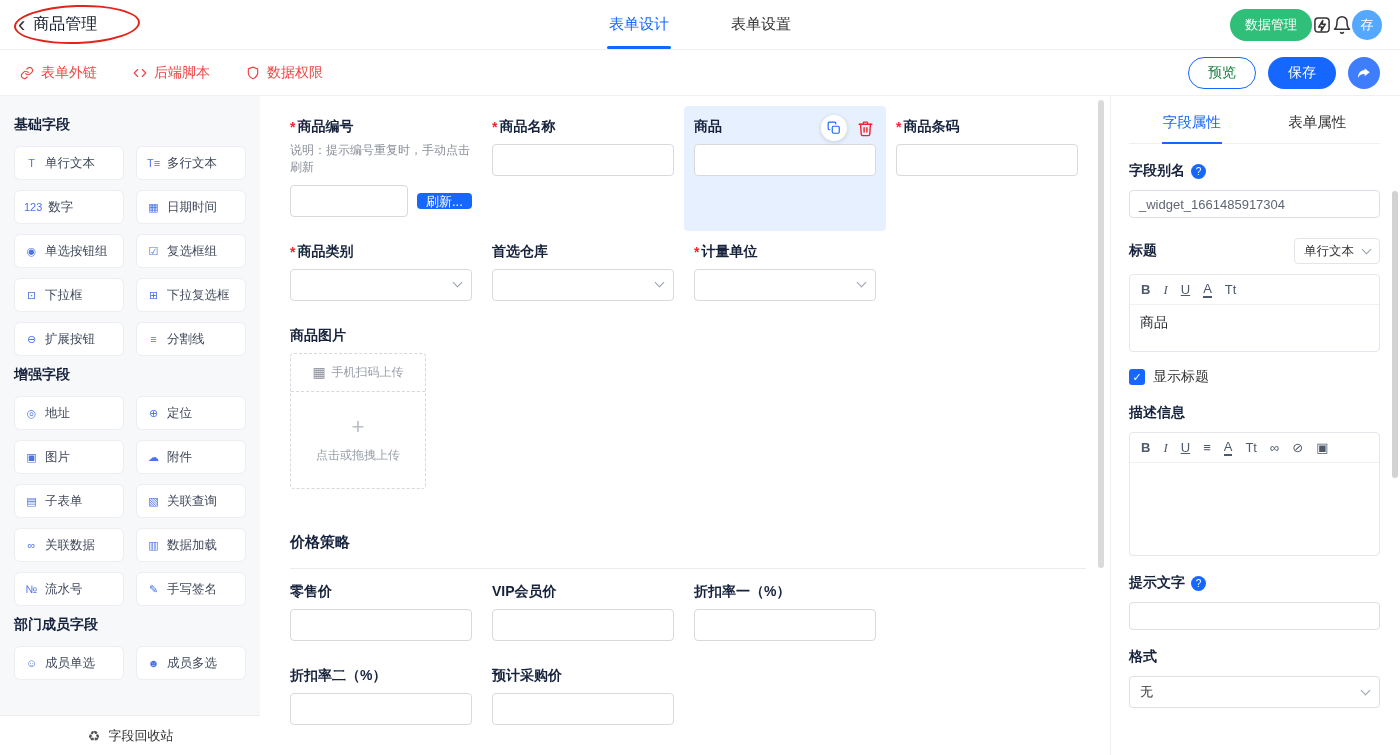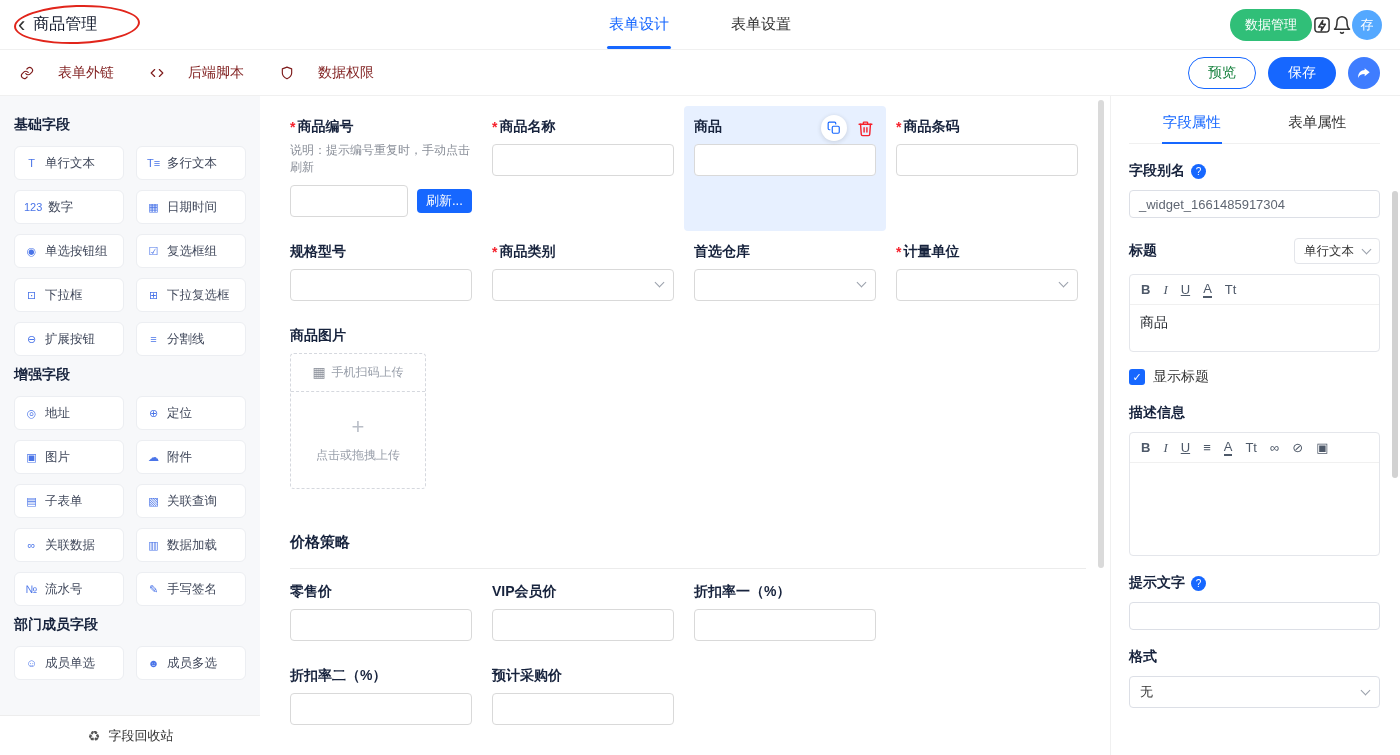--- a/index.html
+++ b/index.html
@@ -15,21 +15,21 @@
   .htab{display:flex;align-items:center;font-size:15px;color:#333;position:relative;cursor:pointer}
   .htab.active{color:#1667ff}
   .htab.active:after{content:"";position:absolute;left:-2px;right:-2px;bottom:0;height:3px;background:#1667ff;border-radius:2px}
   .hright{margin-left:auto;display:flex;align-items:center;}
   .greenbtn{background:#30bf78;color:#fff;font-size:13px;padding:7px 15px;border-radius:16px;border:none;cursor:pointer}
   .hicon{color:#333;display:flex;align-items:center;cursor:pointer}
   .avatar{width:30px;height:30px;border-radius:50%;background:#54a8ff;color:#fff;display:flex;align-items:center;justify-content:center;font-size:13px;cursor:pointer}
 
   
   .toolbar{height:46px;display:flex;align-items:center;padding:0 20px;border-bottom:1px solid #f0f0f0;background:#fff}
-  .tlink{display:flex;align-items:center;gap:24px;color:#7f1d1d;font-size:14px;margin-right:36px;cursor:pointer}
+  .tlink{display:flex;align-items:center;gap:7px;color:#ef4444;font-size:14px;margin-right:36px;cursor:pointer}
   .tright{margin-left:auto;display:flex;align-items:center;gap:12px}
   .btn-outline{border:1px solid #1667ff;color:#15803d;background:#fff;border-radius:17px;padding:6px 19px;font-size:14px;cursor:pointer}
   .btn-primary{background:#1667ff;color:#fff;border:none;border-radius:17px;padding:7px 20px;font-size:14px;cursor:pointer}
   .sharebtn{width:32px;height:32px;border-radius:50%;background:#3f7dff;display:flex;align-items:center;justify-content:center;border:none;cursor:pointer}
 
   
   .bodywrap{display:flex;height:659px;position:relative}
 
   
   .sidebar{width:260px;background:#f7f8fa;padding:10px 14px;position:relative;flex:none;overflow:hidden}
@@ -45,21 +45,21 @@
   .canvas{flex:1;background:#fff;padding:10px 20px;position:relative;overflow:hidden}
   .wrow{display:grid;grid-template-columns:repeat(4,202px)}
   .wcell{padding:12px 10px 14px 10px;border-radius:4px;position:relative;cursor:pointer}
   .wcell.selected{background:#e7f0ff}
   .wlabel{font-size:14px;font-weight:700;color:#17233d;margin-bottom:8px;display:flex;align-items:center}
   .req{color:#f5222d;margin-right:2px;font-weight:700}
   .wnote{font-size:12px;color:#8a8f99;line-height:1.45;margin:-2px 0 8px}
   .winput{height:32px;border:1px solid #d9d9d9;border-radius:4px;background:#fff;width:100%;display:flex;align-items:center;justify-content:flex-end;padding:0 10px}
   .irow{display:flex;gap:9px;align-items:center}
   .winput.small{width:118px;flex:none}
-  .refreshbtn{height:24px;padding:0 9px;background:#1667ff;color:#fff;border:none;border-radius:4px;font-size:13px;cursor:pointer;white-space:nowrap}
+  .refreshbtn{height:16px;padding:0 9px;background:#1667ff;color:#fff;border:none;border-radius:4px;font-size:13px;cursor:pointer;white-space:nowrap}
   .wactions{position:absolute;top:9px;right:12px;display:flex;gap:10px;align-items:center}
   .actbtn{width:26px;height:26px;border-radius:50%;background:#fff;box-shadow:0 1px 5px rgba(0,0,0,.14);display:flex;align-items:center;justify-content:center;border:none;cursor:pointer}
   .actplain{background:none;border:none;display:flex;align-items:center;cursor:pointer}
   .upload{width:136px;border:1px dashed #d5d8de;border-radius:4px;color:#9aa0ab;font-size:12px;text-align:center;background:#fff}
   .upload-top{height:38px;display:flex;align-items:center;justify-content:center;gap:6px;border-bottom:1px dashed #d5d8de;cursor:pointer}
   .upload-top .qr{font-size:14px;color:#8a8f99}
   .upload-bottom{height:96px;display:flex;flex-direction:column;align-items:center;justify-content:center;gap:9px;cursor:pointer}
   .plus{font-size:22px;color:#b9bec7;line-height:1}
   .sec-block{margin-top:30px;padding-left:10px}
   .sec-head{font-size:15px;font-weight:700;color:#17233d}
@@ -314,26 +314,20 @@
             <span class="req">*</span>
             <span>商品条码</span>
           </div>
         <div class="winput"></div>
       </div>
     </div>
 
     <div class="wrow">
       <div class="wcell">
         <div class="wlabel">
-            <span>规格型号</span>
-          </div>
-        <div class="winput"></div>
-      </div>
-      <div class="wcell">
-        <div class="wlabel">
             <span class="req">*</span>
             <span>商品类别</span>
           </div>
         <div class="winput">
             <span class="chev"></span>
           </div>
       </div>
       <div class="wcell">
         <div class="wlabel">
             <span>首选仓库</span>

